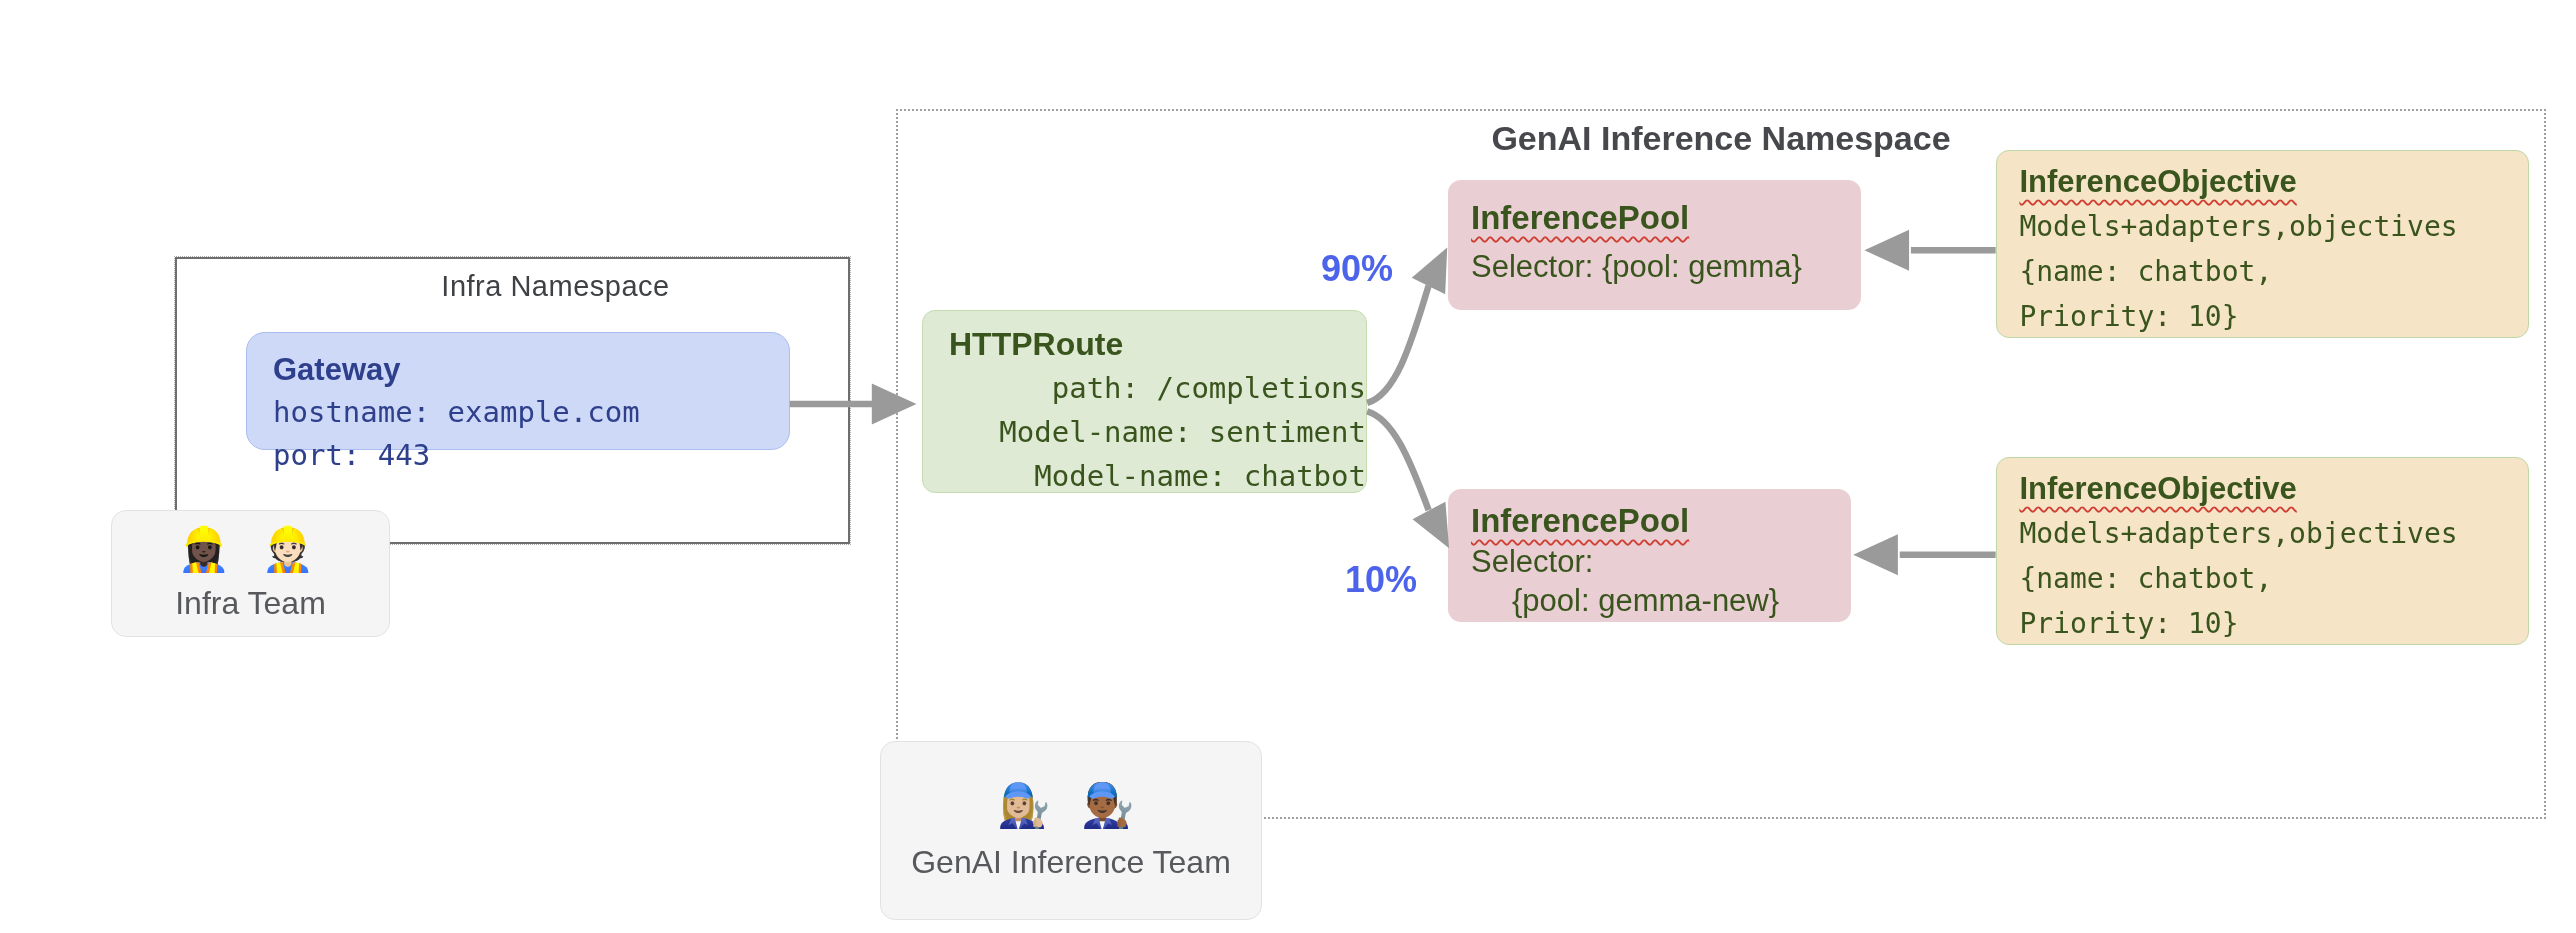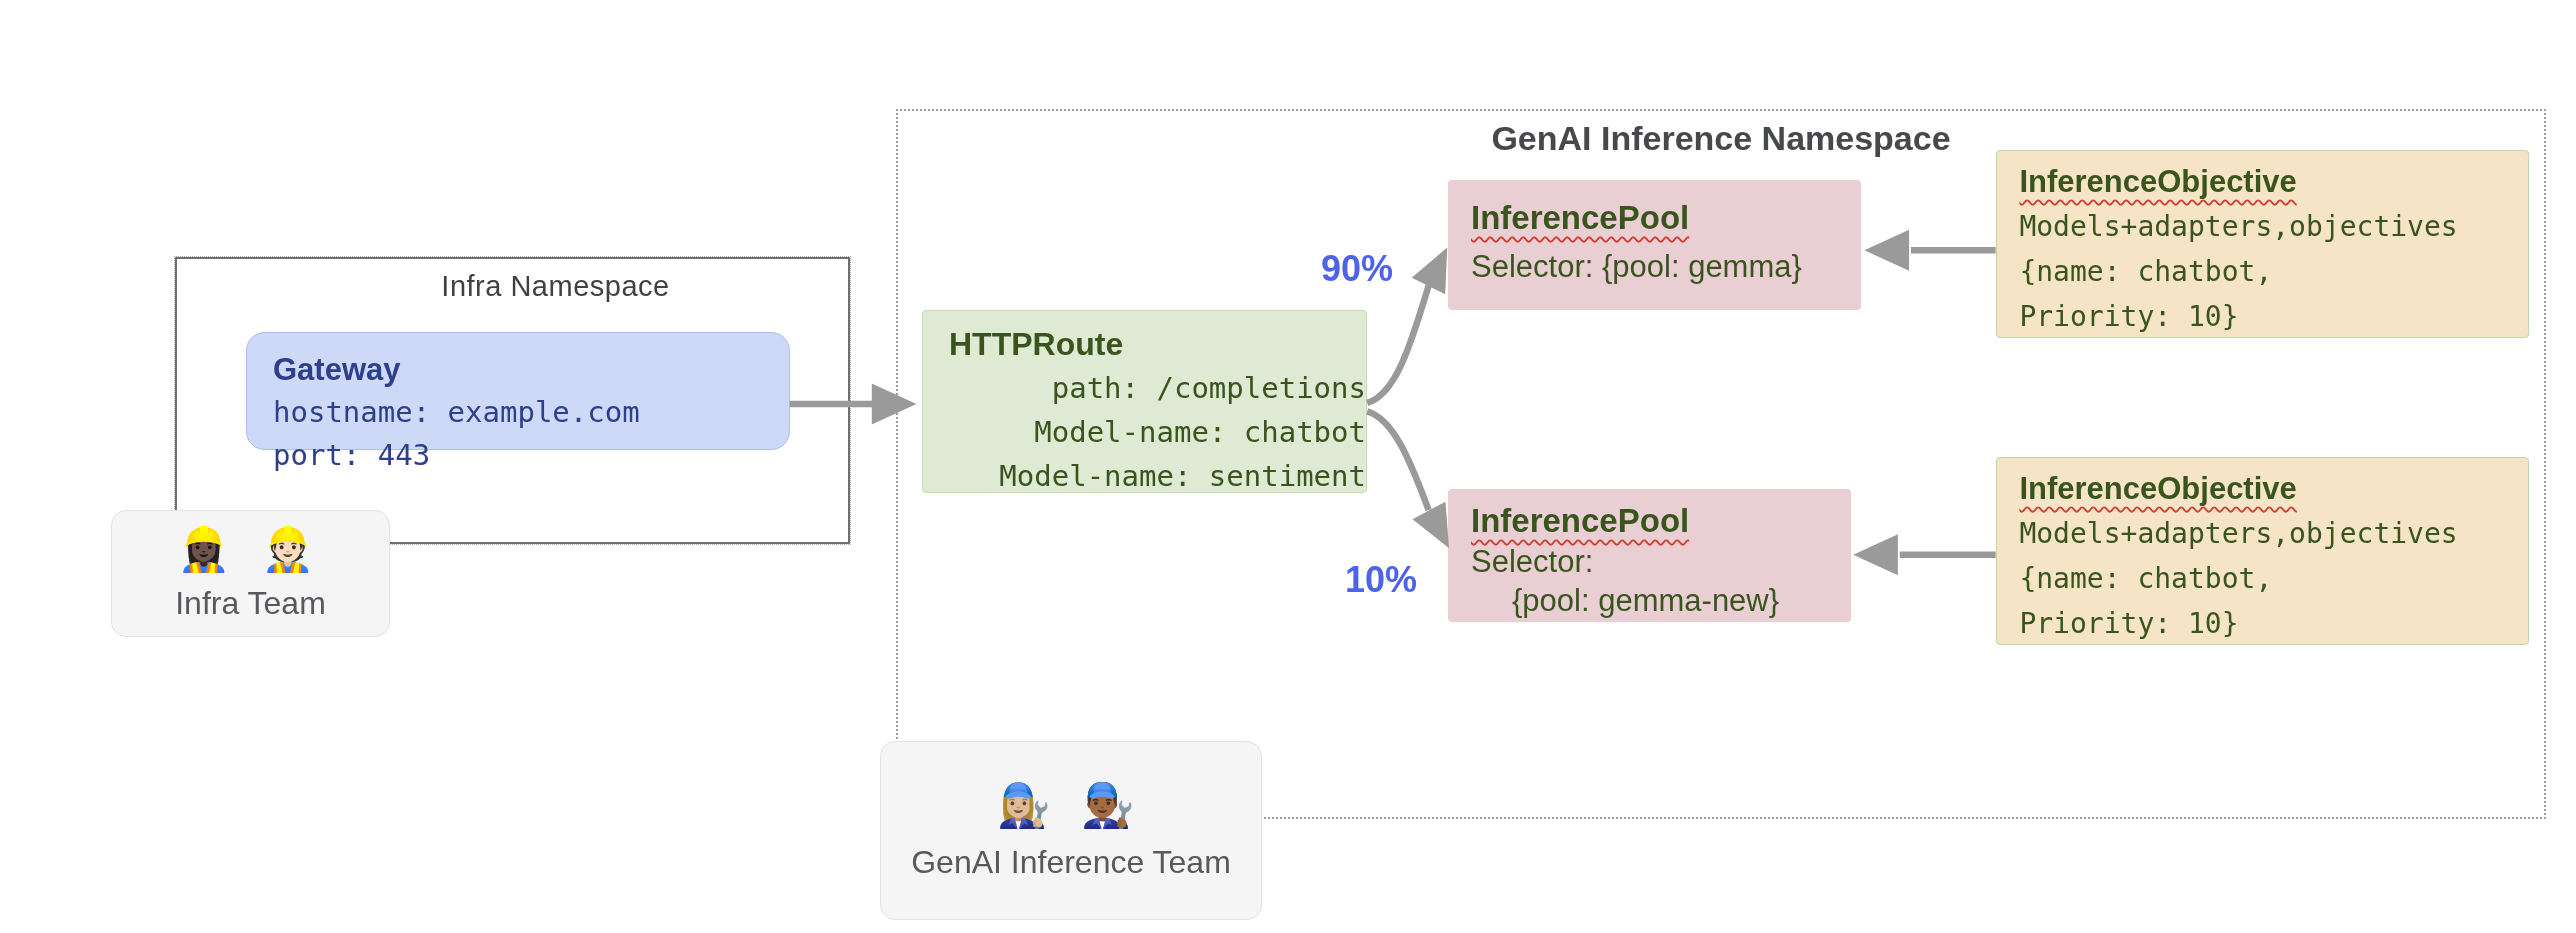--- a/index.html
+++ b/index.html
@@ -67,21 +67,21 @@
     width: 1650px;
     text-align: center;
     font-size: 34px;
     font-weight: bold;
     color: var(--namespace-title);
   }
 
   
   .resource {
     position: absolute;
-    border-radius: 4px;
+    border-radius: 13px;
   }
   .gateway-box {
     left: 246px; top: 308px;
     width: 544px; height: 118px;
     background: var(--gateway-bg);
     border: 1.9px solid var(--gateway-border);
     border-radius: 18.6px;
     padding: 15px 0 7px 26px;
     color: var(--gateway-text);
   }
@@ -195,22 +195,22 @@
 
   <div class="resource gateway-box">
     <div class="box-title">Gateway</div>
     <div class="box-line mono">hostname: example.com</div>
     <div class="box-line mono">port: 443</div>
   </div>
 
   <div class="resource route-box">
     <div class="box-title">HTTPRoute</div>
     <div class="box-line mono">path: /completions</div>
+    <div class="box-line mono">Model-name: sentiment</div>
     <div class="box-line mono">Model-name: chatbot</div>
-    <div class="box-line mono">Model-name: sentiment</div>
   </div>
 
   <div class="resource pool-box pool-top">
     <div>
       <span class="box-title squiggle">InferencePool</span>
     </div>
     <div class="box-line">Selector: {pool: gemma}</div>
   </div>
 
   <div class="resource pool-box pool-bottom">

